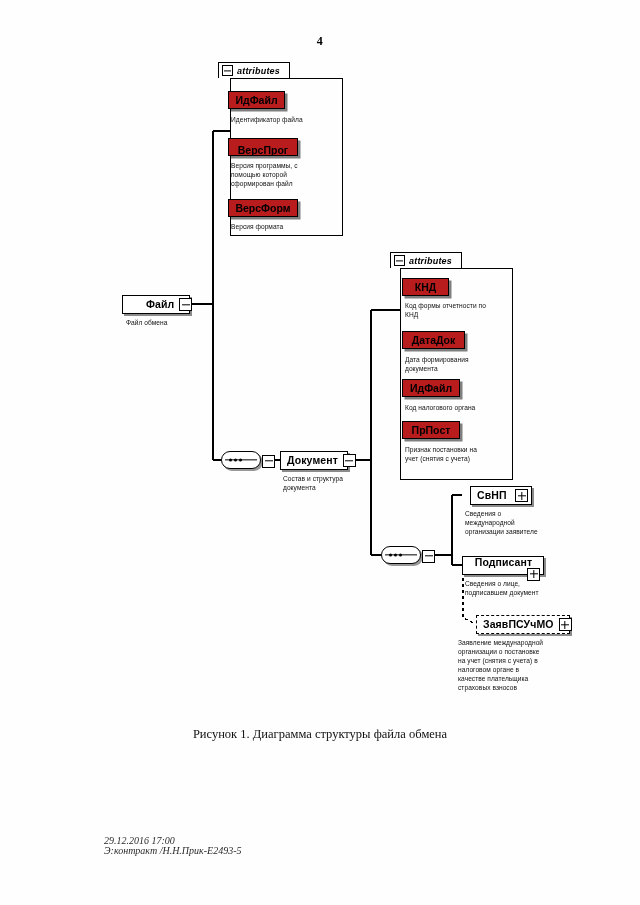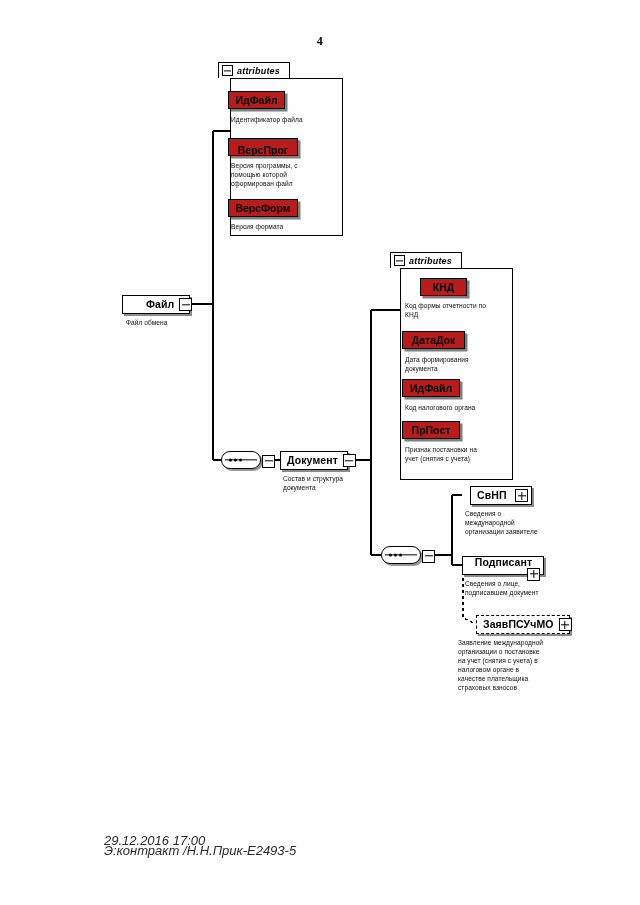--- a/index.html
+++ b/index.html
@@ -237,23 +237,23 @@
     font-family: "Liberation Serif", serif;
     font-size: 12.5px;
     color: #111;
   }
 
   
   .footer {
     position: absolute;
     left: 104px;
     top: 836px;
-    font-family: Liberation Sans, sans-serif;
+    font-family: Liberation Serif, serif;
     font-style: italic;
-    font-size: 13px;
+    font-size: 10px;
     line-height: 10px;
     color: #2a2a2a;
   }
   .footer div { white-space: nowrap; }
 </style>
 </head>
 <body>
 
 <div class="page">
 
@@ -324,21 +324,21 @@
       <span class="toggle"></span>
     </div>
     <div class="note" style="left:126px; top:318px; width:100px;">Файл обмена</div>
 
     <div class="attrgroup" style="left:400px; top:268px; width:113px; height:212px;"></div>
     <div class="attrtab" style="left:390px; top:252px; width:72px;">
       <span class="mini"></span>
       <span class="ttl">attributes</span>
     </div>
 
-    <div class="attr-box" style="left:420px; top:278px; width:47px;">
+    <div class="attr-box" style="left:402px; top:278px; width:47px;">
       <span>КНД</span>
     </div>
     <div class="note" style="left:405px; top:301px; width:112px;">Код формы отчетности по
 КНД</div>
 
     <div class="attr-box" style="left:402px; top:331px; width:63px;">
       <span>ДатаДок</span>
     </div>
     <div class="note" style="left:405px; top:355px; width:112px;">Дата формирования
 документа</div>
@@ -404,19 +404,20 @@
     </div>
     <div class="note" style="left:458px; top:638px; width:140px;">Заявление международной
 организации о постановке
 на учет (снятия с учета) в
 налоговом органе в
 качестве плательщика
 страховых взносов</div>
 
   </div>
 
+  <div class="caption">Рисунок 1. Диаграмма структуры файла обмена</div>
 
   <div class="footer">
     <div>29.12.2016 17:00</div>
     <div>Э:контракт /Н.Н.Прик-Е2493-5</div>
   </div>
 
 </div>
 
 </body></html>

